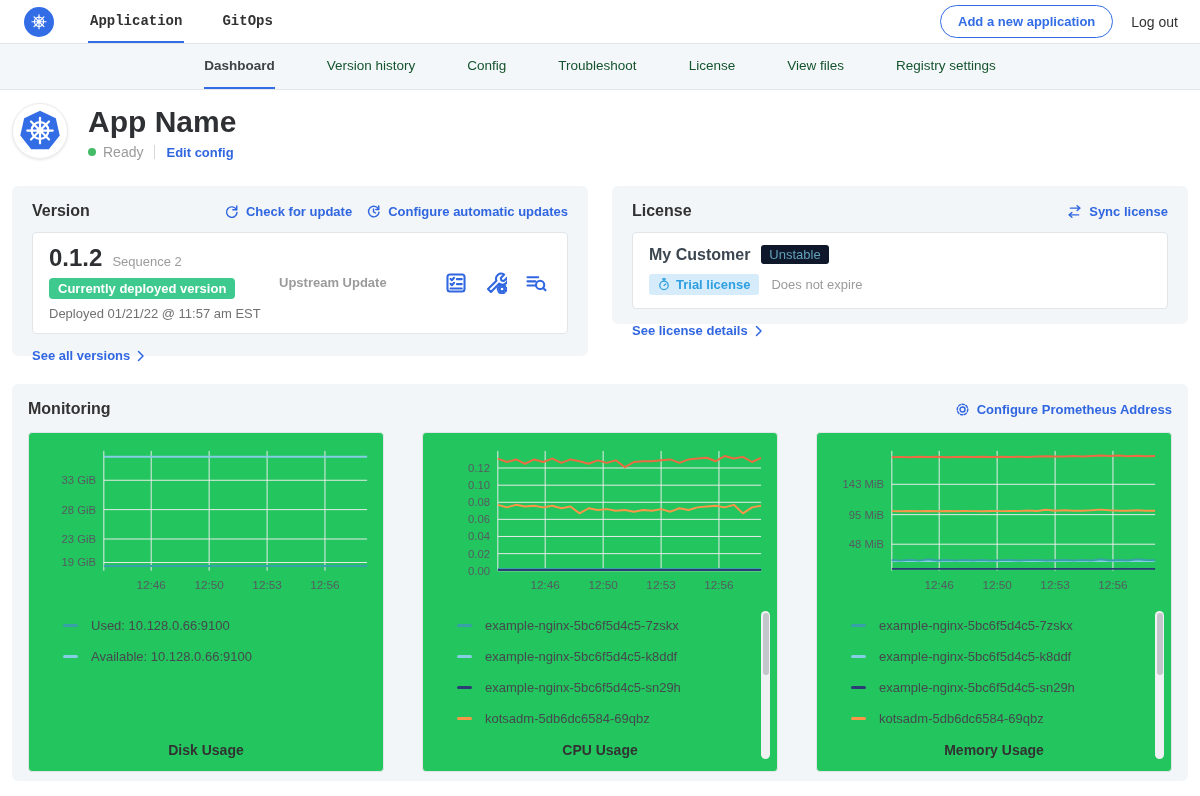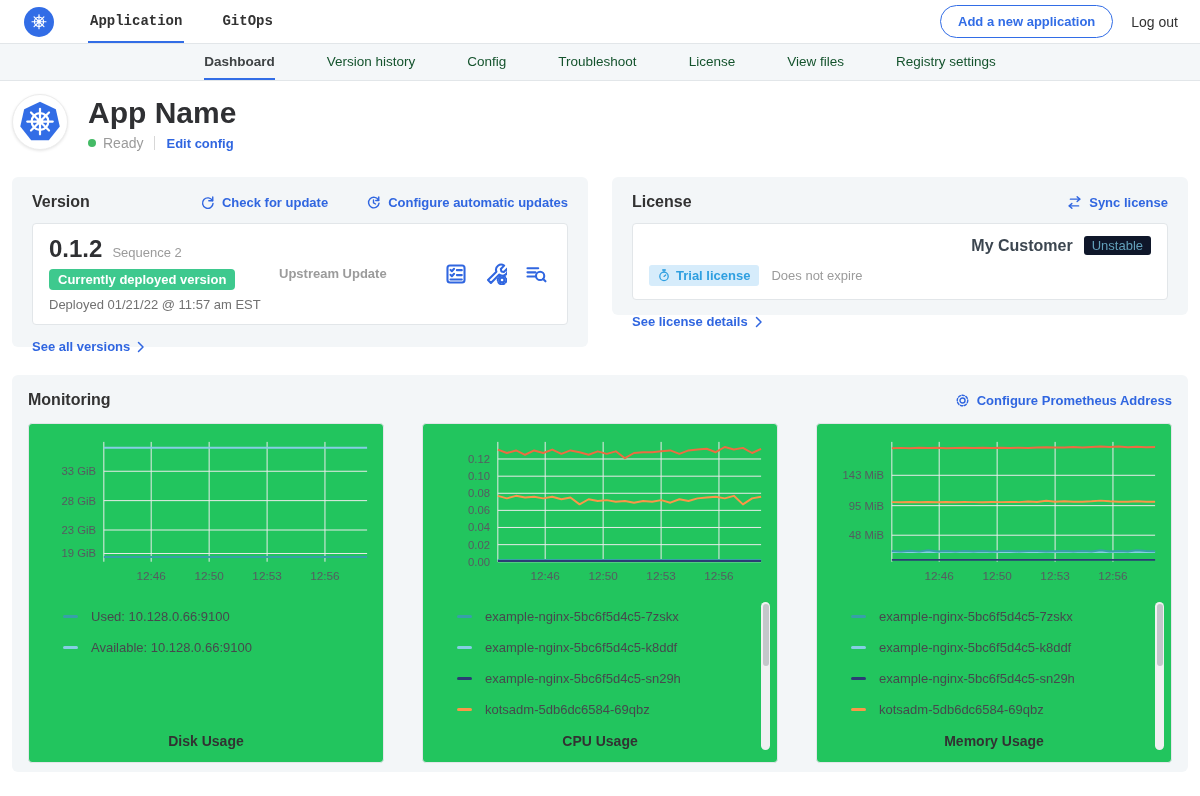--- a/index.html
+++ b/index.html
@@ -16,21 +16,21 @@
   .nav-items { display:flex; margin-left:34px; height:43px;font-family:Liberation Mono, monospace; }
   .nav-item { display:flex; align-items:center; padding:0 2px; margin-right:36px; font-size:14px;
               font-weight:bold; color:#323232; border-bottom:2px solid transparent; cursor:pointer; }
   .nav-item.active { border-bottom-color:#326de6; }
   .topnav-right { margin-left:auto; display:flex; align-items:center; gap:18px; }
   .add-btn { background:#fff; border:1px solid #326de6; color:#326de6; font-family:inherit;
              font-size:13px; font-weight:bold; border-radius:17px; padding:8px 17px; cursor:pointer; }
   .logout { font-size:14px; color:#323232; cursor:pointer; padding-right:2px; }
 
   
-  .tabsbar { height:38px; background:#f4f7f9; border-top:1px solid #e2e6e9; border-bottom:1px solid #e2e6e9;
+  .tabsbar { height:47px; background:#f4f7f9; border-top:1px solid #e2e6e9; border-bottom:1px solid #e2e6e9;
              display:flex; justify-content:center; align-items:stretch; gap:52px; }
   .tab { display:flex; align-items:center; font-size:13.5px; color:#14532d;
          border-bottom:2px solid transparent; cursor:pointer; }
   .tab.active { color:#3f4345; font-weight:bold; border-bottom-color:#326de6; }
 
   
   .app-header { display:flex; align-items:flex-start; padding:13px 24px 16px 12px; gap:20px; background:#fff; }
   .app-logo { width:56px; height:56px; border-radius:50%; background:#fff; border:1px solid #ececec;
               box-shadow:0 1px 3px rgba(0,0,0,.10); display:flex; align-items:center; justify-content:center; }
   .app-title { font-size:30px; font-weight:bold; color:#2f3033; line-height:1.1; margin-top:2px; }
@@ -39,40 +39,40 @@
   .status-text { font-size:14px; color:#9b9b9b; }
   .vdiv { width:1px; height:14px; background:#d7d7d7; margin:0 11px; }
   .link { color:#3066e0; font-weight:bold; font-size:13px; display:inline-flex; align-items:center; gap:7px; cursor:pointer; }
 
   
   .content { padding:0 12px; }
   .cards-row { display:flex; gap:24px; margin-top:10px; align-items:flex-start; }
   .card { background:#f3f6f8; border-radius:6px; padding:16px 20px; }
   .card-hd { display:flex; justify-content:space-between; align-items:center; }
   .card-title { font-size:16px; font-weight:bold; color:#323232; }
-  .hd-actions { display:flex; gap:38px; }
+  .hd-actions { display:flex; gap:14px; }
   .inner { background:#fff; border:1px solid #e2e6e9; border-radius:4px; margin-top:12px; }
 
   .version-card { width:576px; height:170px; }
   .version-inner { padding:11px 16px 12px; display:flex; align-items:center; }
   .v-left { width:218px; }
   .v-numrow { display:flex; align-items:baseline; gap:10px; }
   .v-number { font-size:24px; font-weight:bold; color:#2f3033; }
   .v-seq { font-size:13px; color:#9b9b9b; }
   .v-badge { display:inline-block; background:#3ec98e; color:#fff; font-size:13px; font-weight:bold;
              border-radius:4px; padding:3px 9px; margin:6px 0 7px; }
   .v-deployed { font-size:13px; color:#717171; }
   .v-source { flex:1; font-size:13px; font-weight:bold; color:#9b9b9b; padding-left:12px; }
   .v-icons { display:flex; gap:18px; align-items:center; padding-right:4px; }
   .v-icons svg { cursor:pointer; }
   .card-footer { margin-top:12px; }
 
   .license-card { width:576px; height:138px; }
   .license-inner { padding:12px 16px 13px; }
-  .lic-row1 { display:flex; align-items:center; gap:11px;justify-content:flex-end; }
+  .lic-row1 { display:flex; align-items:center; gap:11px; }
   .lic-name { font-size:16px; font-weight:bold; color:#3c4650; }
   .lic-channel { background:#0f172a; color:#62a0ba; font-size:13px; border-radius:3px; padding:2px 8px; }
   .lic-row2 { display:flex; align-items:center; margin-top:10px; }
   .lic-type { background:#d6ecfb; color:#2f9fe0; font-size:13px; font-weight:bold; border-radius:3px;
               padding:3px 9px; display:inline-flex; align-items:center; gap:6px; }
   .lic-expiry { font-size:13px; color:#9b9b9b; margin-left:12px; }
 
   
   .monitoring-card { margin-top:28px; padding:16px; height:397px; }
   .charts { display:flex; justify-content:space-between; margin-top:14px; }

